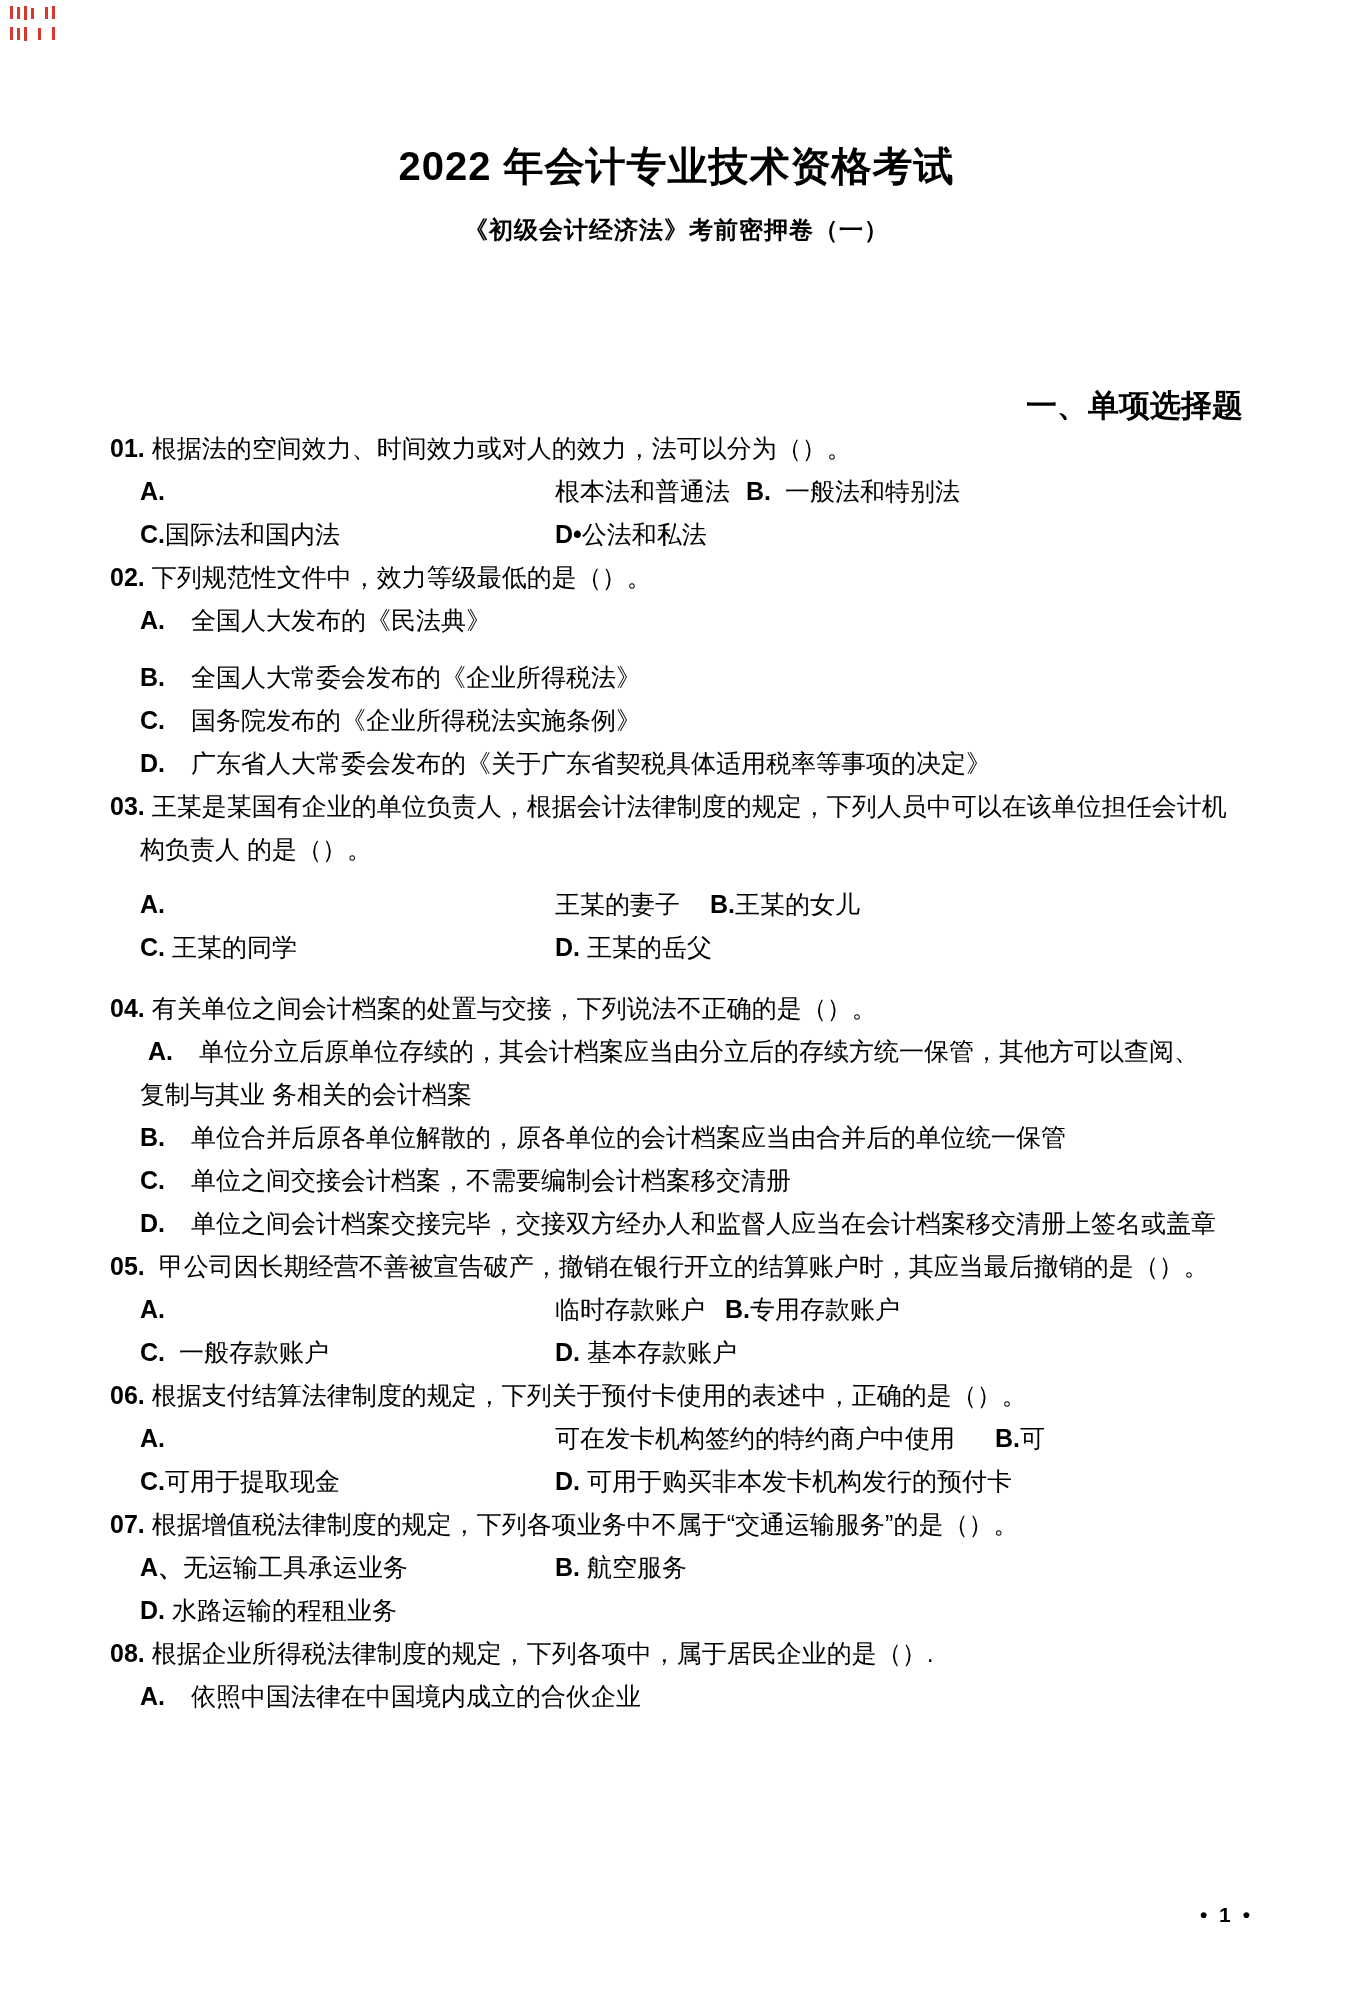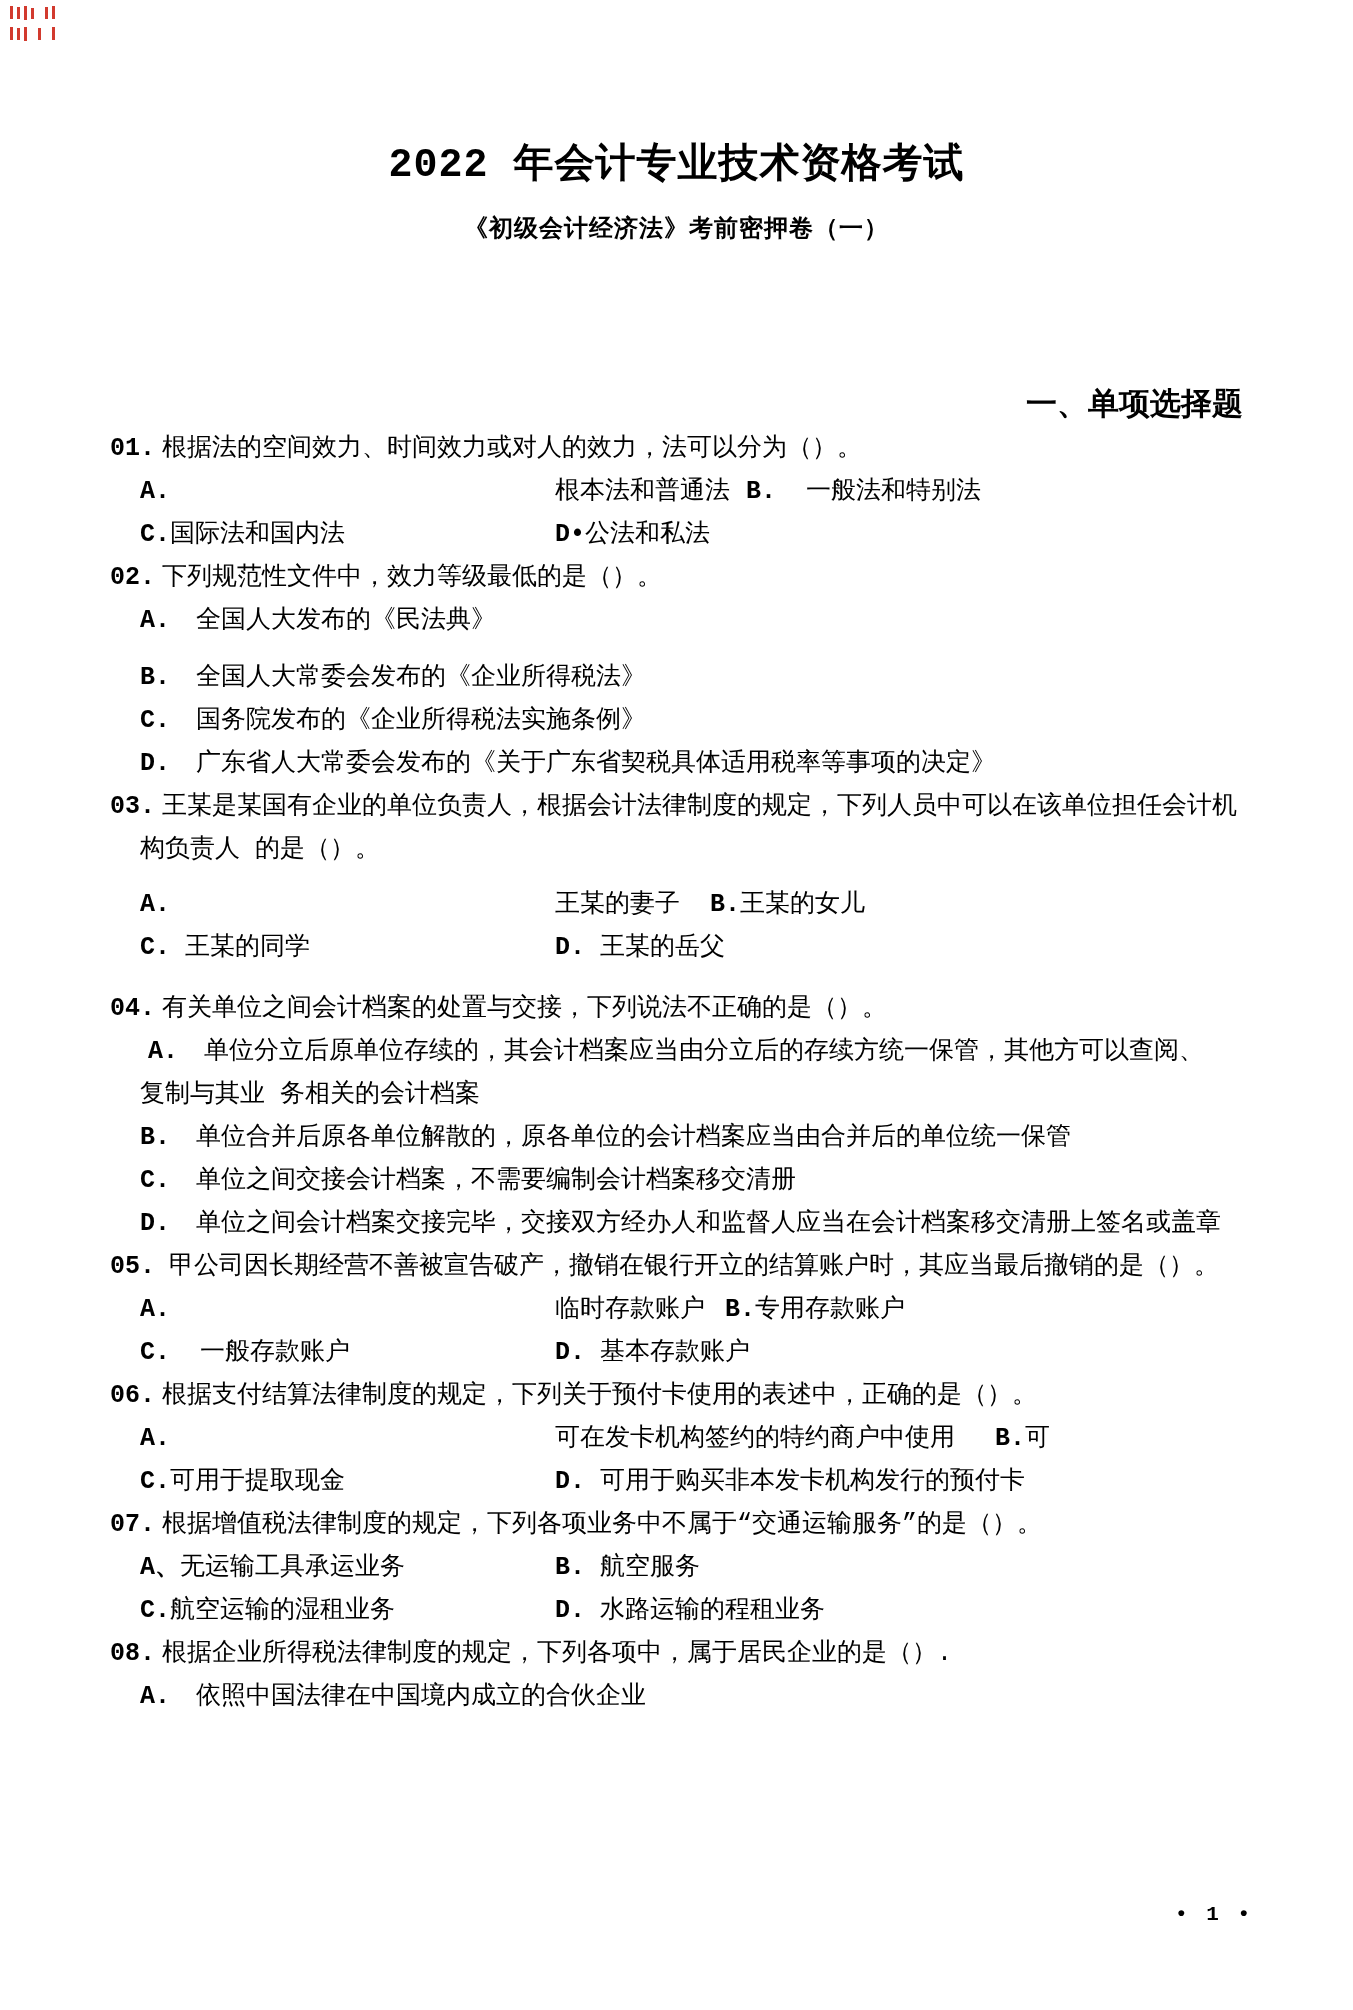--- a/index.html
+++ b/index.html
@@ -1,20 +1,20 @@
 <!DOCTYPE html>
 <html><head>
 <meta charset="utf-8">
 <style>
   html,body{margin:0;padding:0;background:#fff;}
   .page{
     position:relative;
     width:1353px;height:2010px;
     background:#ffffff;color:#000;
-    font-family:Liberation Mono, monospace;
+    font-family:Liberation Sans, sans-serif;
     overflow:hidden;
   }
   .doc-title{
     position:absolute;top:142px;left:0;width:100%;
     text-align:center;font-size:40px;font-weight:bold;
     letter-spacing:1px;line-height:1.2;margin:0;
   }
   .doc-subtitle{
     position:absolute;top:216px;left:0;width:100%;
     text-align:center;font-size:24px;font-weight:bold;
@@ -175,21 +175,20 @@
 
     <div class="ln">
       <span class="k qno">07.</span><span class="t">根据增值税法律制度的规定，下列各项业务中不属于“交通运输服务”的是（）。</span>
     </div>
     <div class="ln row">
       <span class="c0"><span class="k">A、</span><span class="t">无运输工具承运业务</span></span>
       <span class="k">B.</span>
         <span class="t"> 航空服务</span>
     </div>
     <div class="ln row">
-      <span class="c0"><span class="k">C.</span><span class="t">航空运输的湿租业务</span></span>
       <span class="k">D.</span>
         <span class="t"> 水路运输的程租业务</span>
     </div>
 
     <div class="ln">
       <span class="k qno">08.</span><span class="t">根据企业所得税法律制度的规定，下列各项中，属于居民企业的是（）.</span>
     </div>
     <div class="ln opt">
       <span class="k kgap">A.</span><span class="t">依照中国法律在中国境内成立的合伙企业</span>
     </div>

